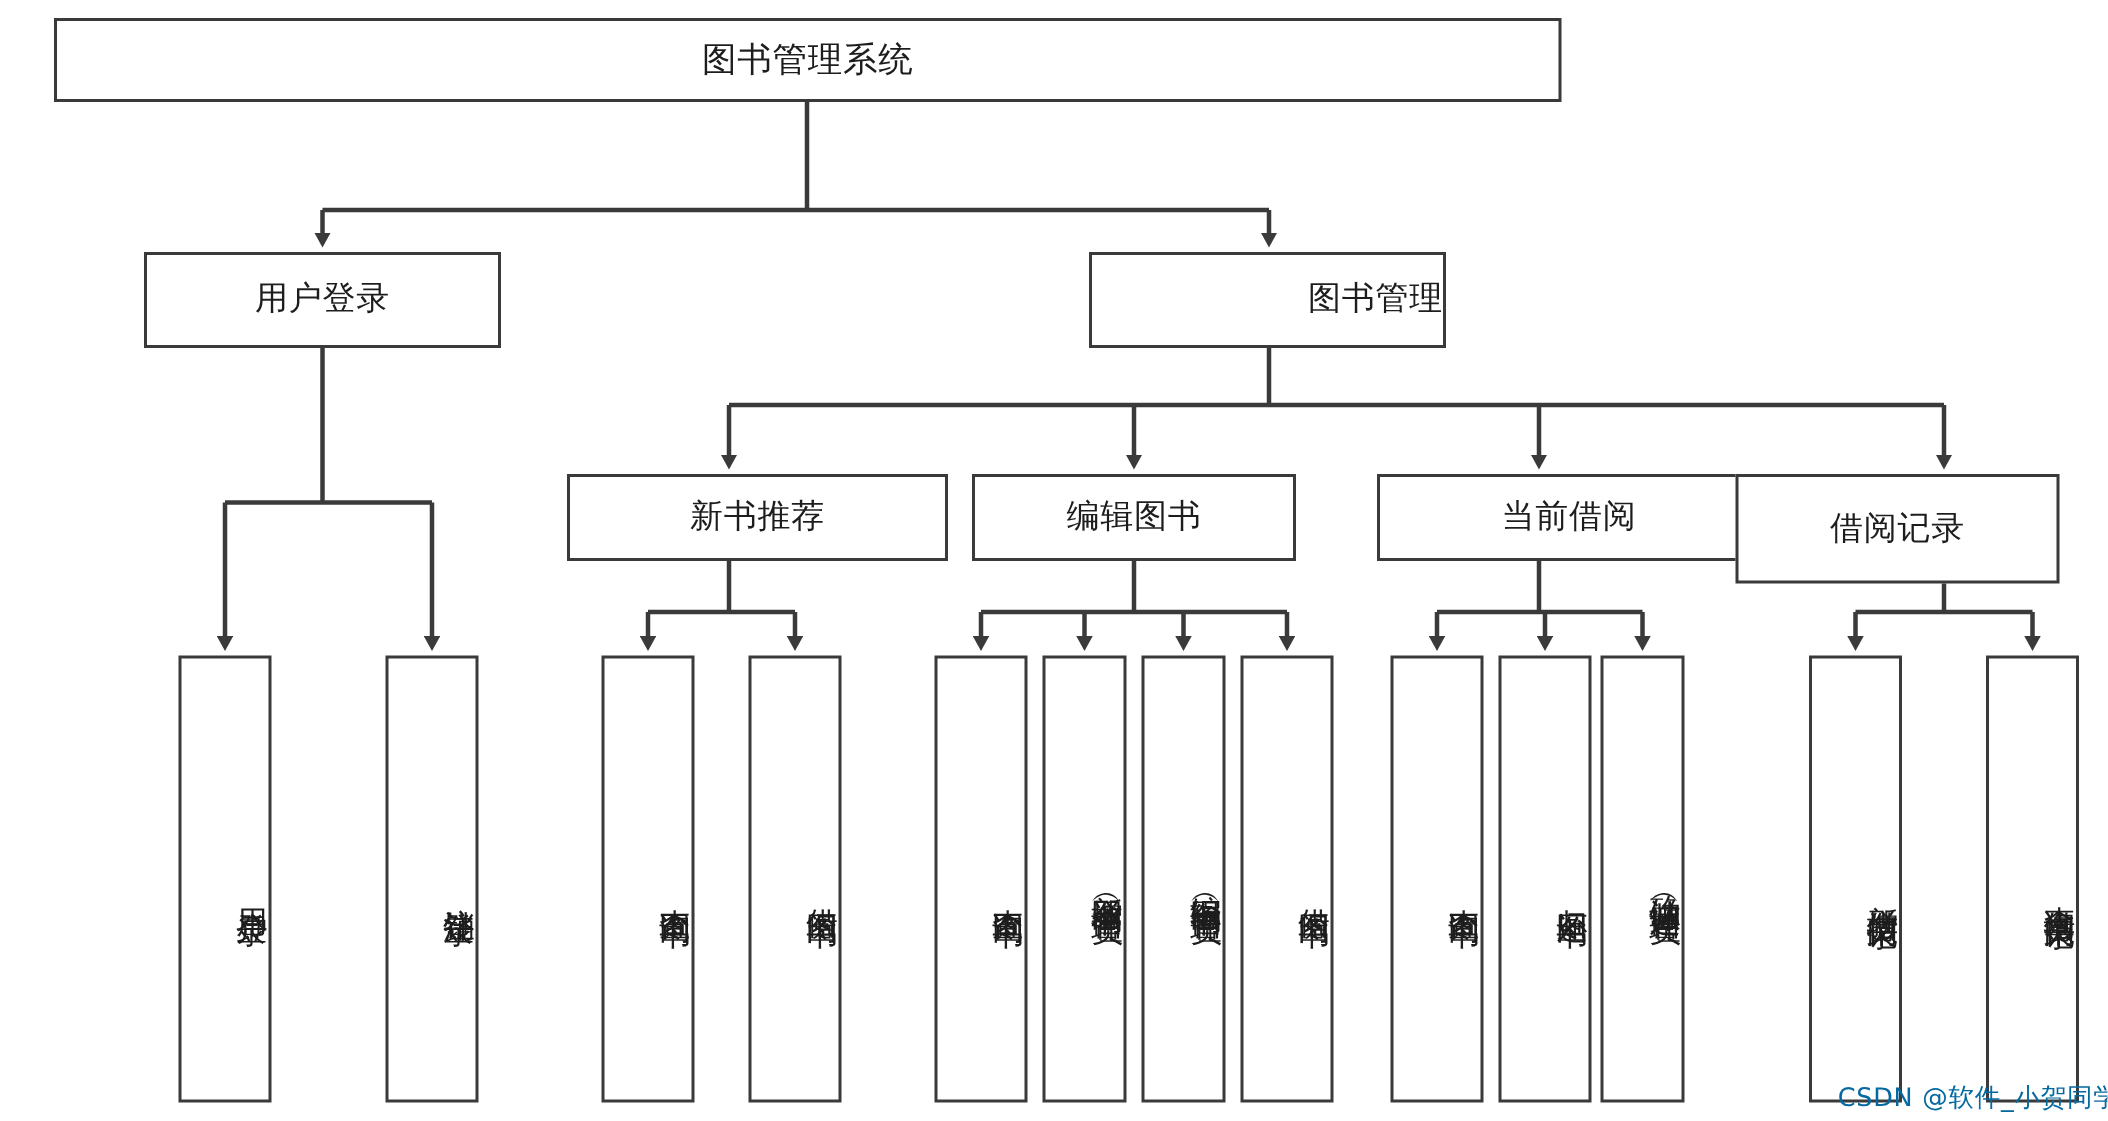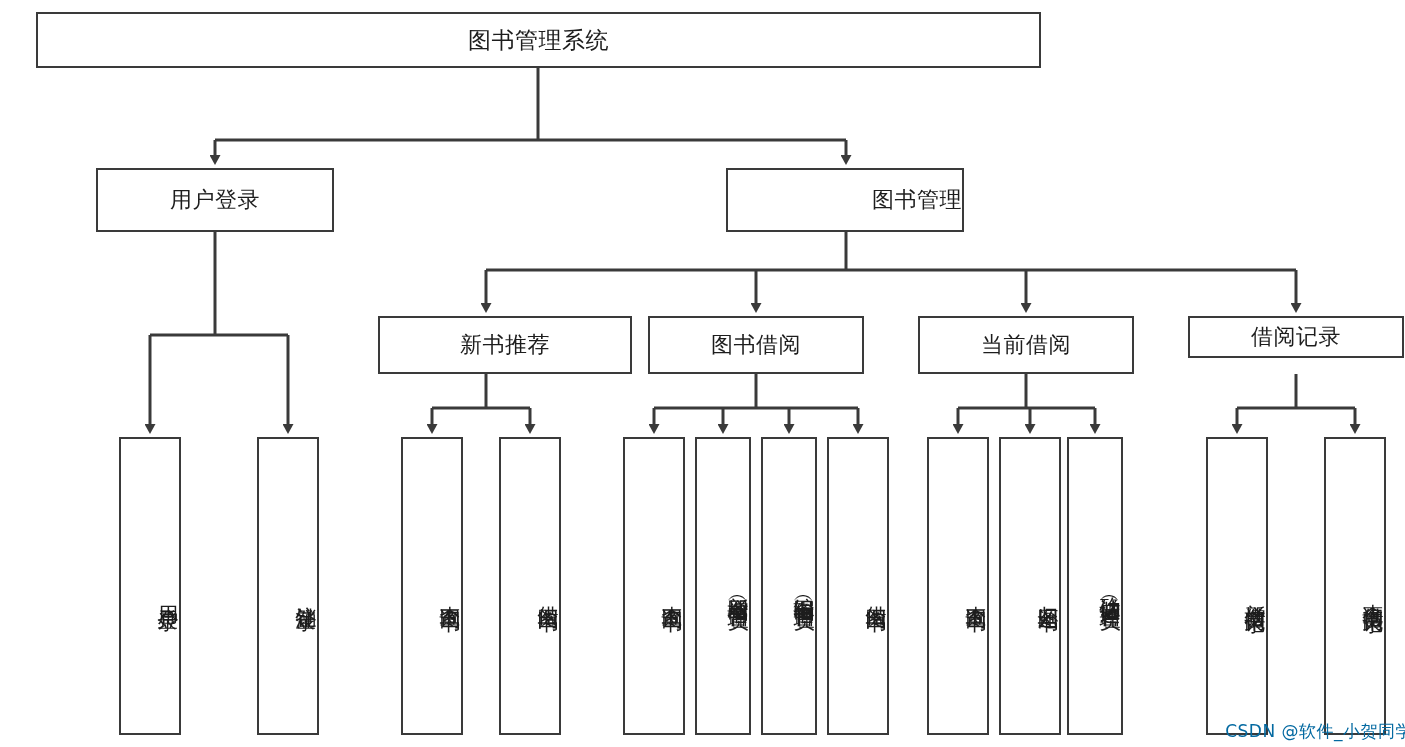--- a/index.html
+++ b/index.html
@@ -138,26 +138,26 @@
     <span>用户登录</span>
   </div>
   <div class="node horiz" style="left:710px; top:168px; width:238px; height:64px;justify-content:flex-end;">
     <span>图书管理</span>
   </div>
 
   <div class="node horiz" style="left:362px; top:316px; width:254px; height:58px;">
     <span>新书推荐</span>
   </div>
   <div class="node horiz" style="left:632px; top:316px; width:216px; height:58px;">
-    <span>图书借阅</span>
-  </div>
-  <div class="node horiz" style="left:902px; top:316px; width:216px; height:58px;text-align:center;">
+    <span>编辑图书</span>
+  </div>
+  <div class="node horiz" style="left:902px; top:316px; width:256px; height:58px;text-align:center;">
     <span>当前借阅</span>
   </div>
-  <div class="node horiz" style="left:1172px; top:316px; width:216px; height:42px;">
+  <div class="node horiz" style="left:1141px; top:316px; width:216px; height:73px;">
     <span>借阅记录</span>
   </div>
 
   <div class="node vert" style="left:103px; top:437px; width:62px; height:298px;">
     <span class="vtext">用户登录</span>
   </div>
   <div class="node vert" style="left:241px; top:437px; width:62px; height:298px;">
     <span class="vtext">注销登录</span>
   </div>
 

